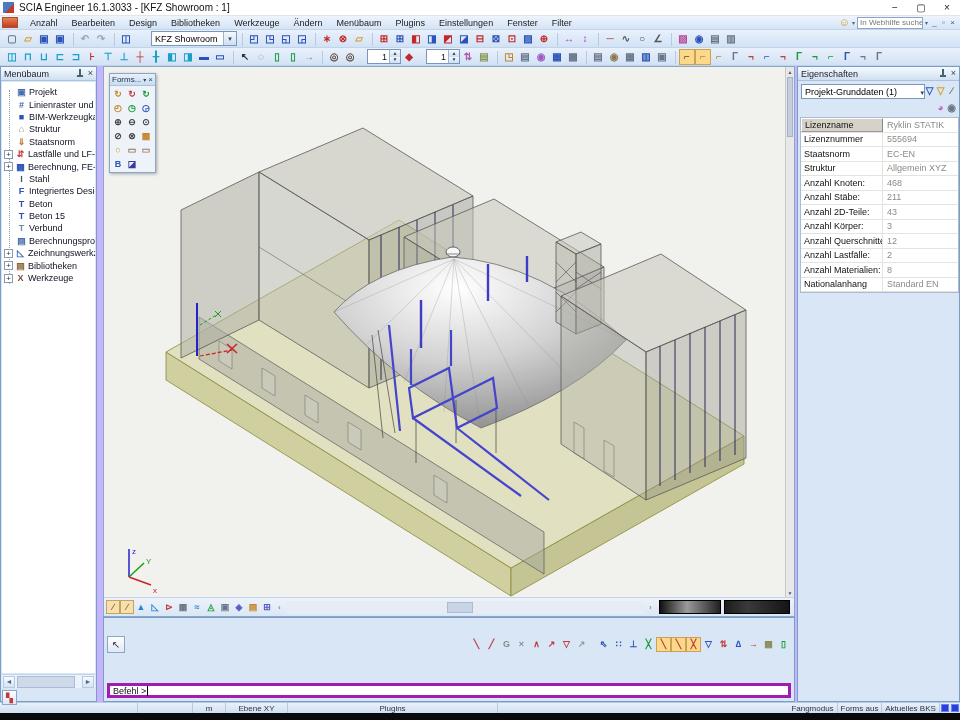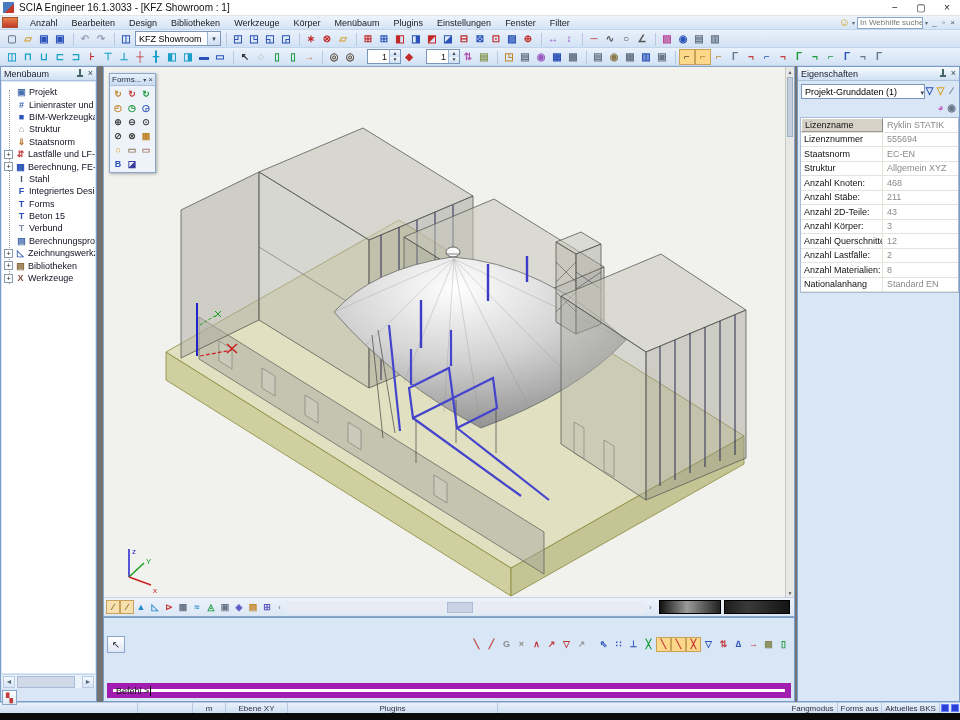--- a/index.html
+++ b/index.html
@@ -1,17 +1,17 @@
 <!DOCTYPE html>
 <html><head>
 <meta charset="utf-8">
 <style>
 *{margin:0;padding:0;box-sizing:border-box}
 html,body{background:#3a3a3a}
-#app{position:relative;width:960px;height:720px;background:#737373;font-family:"Liberation Sans",sans-serif;overflow:hidden;cursor:default}
+#app{position:relative;width:960px;height:720px;background:#c4b5fd;font-family:"Liberation Sans",sans-serif;overflow:hidden;cursor:default}
 
 .titlebar{position:absolute;left:0;top:0;width:960px;height:16px;background:#fff;display:flex;align-items:center;font-size:10px;color:#111;padding-left:3px;border-bottom:1px solid #e4e4e4}
 .appicon{width:11px;height:11px;margin-right:5px;background:linear-gradient(135deg,#4a7ac0 55%,#c23a2a 55%);flex:none}
 .wctl{margin-left:auto;display:flex}
 .wbtn{width:26px;height:14px;display:flex;align-items:center;justify-content:center;font-size:10px;color:#222}
 
 .menubar{position:absolute;left:0;top:16px;width:960px;height:14px;background:linear-gradient(#eef4fc,#d4e4f6);display:flex;align-items:center;font-size:9px;color:#222;border-bottom:1px solid #c2d4ea}
 .menuicon{width:16px;height:11px;background:linear-gradient(#e8824a,#c23a2a);border:1px solid #a8522a;margin:0 5px 0 2px;flex:none}
 .mi{padding:0 7px;height:14px;display:flex;align-items:center;white-space:nowrap}
 .menu-right{margin-left:auto;display:flex;align-items:center;gap:2px;padding-right:3px}
@@ -19,21 +19,21 @@
 .ddsm{font-size:6px;color:#567}
 .search{width:66px;height:12px;background:#fff;border:1px solid #8aa6c8;font-size:8px;color:#777;display:flex;align-items:center;padding:0 2px;overflow:hidden;white-space:nowrap}
 .mini{font-size:8px;color:#556;width:9px;text-align:center}
 
 .tbrow{position:absolute;left:0;width:960px;height:18px;background:linear-gradient(#e9f1fb,#d2e2f5);border-bottom:1px solid #c2d4ea;display:flex;align-items:center;padding-left:4px}
 .tb1{top:30px}.tb2{top:48px}
 .tbi{width:16px;height:16px;display:inline-flex;align-items:center;justify-content:center;border:1px solid transparent;position:relative;flex:none;background:transparent}
 .tbi.grp{margin-left:9px}
 .tbi.grp::before{content:"";position:absolute;left:-5px;top:1px;height:13px;border-left:1px solid #b6c9e0}
 .tg{font-size:10px;line-height:1;font-weight:bold}
-.combo{width:86px;height:15px;background:#fff;border:1px solid #7a96b8;display:flex;align-items:center;font-size:9px;padding-left:3px;margin-left:1px;flex:none}
+.combo{width:86px;height:15px;background:#fff;border:1px solid #7a96b8;display:flex;align-items:center;font-size:9px;padding-left:3px;margin-left:17px;flex:none}
 .combo .cdd{margin-left:auto;width:13px;height:13px;background:linear-gradient(#f4f8fd,#cfdff2);border-left:1px solid #9ab4d4;display:flex;align-items:center;justify-content:center}
 .cdd::before{content:"▾";font-size:7px;color:#345}
 .spin{width:34px;height:15px;background:#fff;border:1px solid #7a96b8;display:flex;align-items:center;margin-left:9px;flex:none}
 .spinval{flex:1;text-align:right;font-size:9px;padding-right:2px;color:#111}
 .spinarr{width:11px;height:13px;display:flex;flex-direction:column;border-left:1px solid #9ab4d4}
 .spinarr span{flex:1;display:flex;align-items:center;justify-content:center;background:linear-gradient(#f4f8fd,#cfdff2);font-size:5px;color:#345;line-height:1}
 
 .panel{position:absolute;background:#d8e6f6;border:1px solid #7a9cc6}
 .phead{height:14px;background:linear-gradient(#f6faff,#cfe0f2);border-bottom:1px solid #aac2de;display:flex;align-items:center;font-size:9px;color:#223;padding:0 3px}
 .phead .sp{flex:1}
@@ -87,21 +87,21 @@
 .vthumb{position:absolute;left:1px;right:1px;top:10px;height:60px;background:#c4cedd;border:1px solid #a0b2c8}
 
 #befehl{position:absolute;left:103px;top:617px;width:692px;height:85px;background:#d8e6f6;border:1px solid #7a9cc6}
 .cmdrow{position:absolute;top:17px;left:3px;right:3px;height:18px;display:flex;align-items:center}
 .cursorbtn{width:18px;height:17px;background:linear-gradient(#fff,#e0e8f4);border:1px solid #8aa6c8;display:flex;align-items:center;justify-content:center;font-size:10px;color:#223}
 .cursorbtn::before{content:"↖"}
 .snaprow{margin-left:auto;display:flex}
 .sni{width:15px;height:15px;display:inline-flex;align-items:center;justify-content:center;border:1px solid transparent;position:relative;flex:none}
 .sni.grp{margin-left:7px}
 .sni .tg{font-size:9px}
-.cmdinput{position:absolute;left:3px;right:3px;bottom:3px;height:15px;background:#fff;border:6px solid #a21caf;display:flex;align-items:center;font-size:9px;color:#111;padding-left:3px}
+.cmdinput{position:absolute;left:3px;right:3px;bottom:3px;height:15px;background:#fff;border:3px solid #a21caf;display:flex;align-items:center;font-size:9px;color:#111;padding-left:3px}
 .caret{width:1px;height:10px;background:#000;margin-left:1px}
 
 #eigensch{left:797px;top:66px;width:163px;height:636px}
 .propcombo{position:absolute;left:3px;top:17px;width:124px;height:15px;background:#fff;border:1px solid #7a96b8;display:flex;align-items:center;font-size:9px;padding-left:3px;overflow:hidden;white-space:nowrap}
 .hdricons{position:absolute;right:2px;top:17px;display:flex}
 .hdricons2{position:absolute;right:2px;top:34px;display:flex}
 .hdricons .tbi,.hdricons2 .tbi{width:11px;height:14px}
 .ptable{position:absolute;left:2px;top:50px;width:159px;background:#fff;border:1px solid #aabcd4}
 .prow{display:flex;height:14.5px;font-size:9px;align-items:stretch;border-bottom:1px solid #e4e4dc}
 .plabel{width:82px;display:flex;align-items:center;padding-left:3px;border-right:1px solid #e4e4dc;color:#111;overflow:hidden;white-space:nowrap;flex:none}
@@ -132,21 +132,21 @@
   </div>
 
   <div class="menubar">
     <span class="menuicon"></span>
     <span style="display:flex">
       <span class="mi">Anzahl</span>
         <span class="mi">Bearbeiten</span>
         <span class="mi">Design</span>
         <span class="mi">Bibliotheken</span>
         <span class="mi">Werkzeuge</span>
-        <span class="mi">Körper</span>
+        <span class="mi">Ändern</span>
         <span class="mi">Menübaum</span>
         <span class="mi">Plugins</span>
         <span class="mi">Einstellungen</span>
         <span class="mi">Fenster</span>
         <span class="mi">Filter</span>
     </span>
     <span class="menu-right">
       <span class="smiley">☺</span>
       <span class="ddsm">▾</span>
       <span class="search">In Webhilfe suchen</span>
@@ -490,21 +490,21 @@
             <span>Stahl</span>
           </div>
           <div class="trow">
 
             <span class="ticon" style="color: rgb(42, 82, 184);">F</span>
             <span>Integriertes Design Forms</span>
           </div>
           <div class="trow">
 
             <span class="ticon" style="color: rgb(42, 82, 184);">T</span>
-            <span>Forms</span>
+            <span>Beton</span>
           </div>
           <div class="trow">
 
             <span class="ticon" style="color: rgb(42, 82, 184);">T</span>
             <span>Beton 15</span>
           </div>
           <div class="trow">
 
             <span class="ticon" style="color: rgb(122, 138, 160);">T</span>
             <span>Verbund</span>

